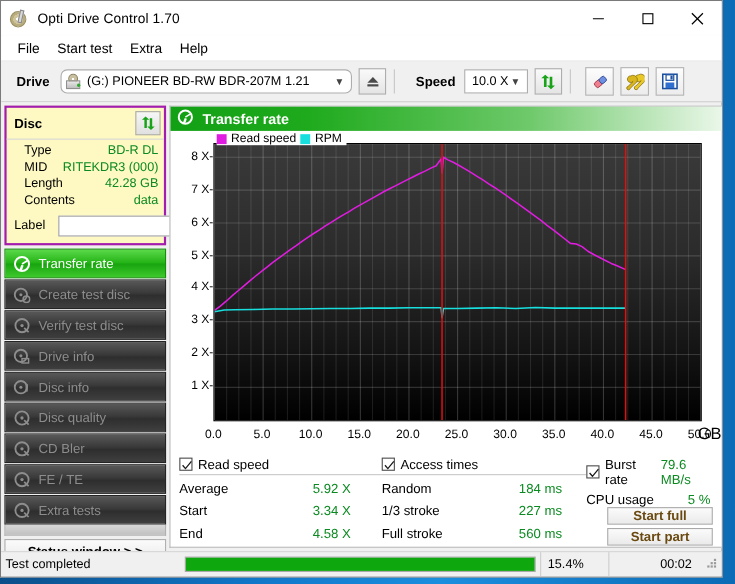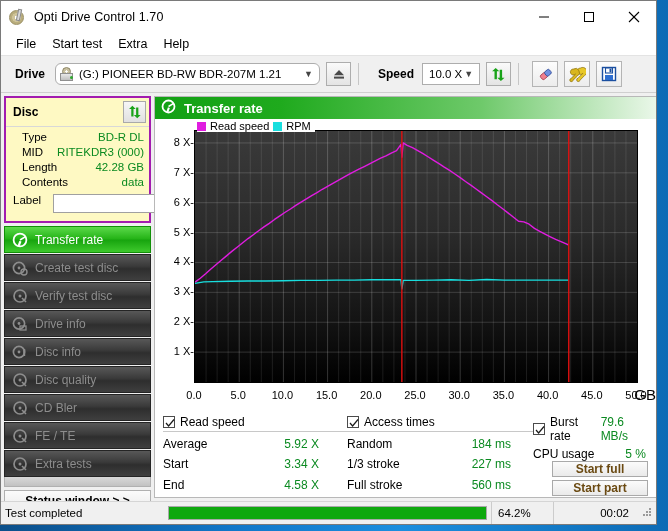--- a/index.html
+++ b/index.html
@@ -121,21 +121,21 @@
   }
   #disc-head {
     display:flex; align-items:center; justify-content:space-between;
     padding: 3px 3px 3px 7px; border-bottom: 1px solid #d8d8d8;
   }
   #disc-head .t { font-weight: bold; font-size: 12px; color:#000; }
   #disc-rows { padding: 3px 5px 2px 16px; }
   .disc-row { display:flex; justify-content:space-between; font-size:11.5px; line-height: 15px; }
   .disc-row .k { color:#000; }
   .disc-row .v { color:#0b8a21; }
-  #label-row { display:flex; padding: 2px 4px 5px 7px; gap: 12px;}
+  #label-row { display:flex; align-items:center; padding: 2px 4px 5px 7px; gap: 12px;}
   #label-row .k { font-size: 11.5px; }
   #label-input {
     flex: 1; height: 19px; background:#fff; border:1px solid #a0a0a0; box-sizing:border-box;
   }
   .discbtn {
     width: 23px; height: 22px; background: linear-gradient(#f6f6f6,#e0e0e0);
     border:1px solid #a9a9a9; box-sizing:border-box;
     display:flex; align-items:center; justify-content:center;
   }
   #nav { margin-top: 3px; display:flex; flex-direction:column; gap:1px; flex:none; }
@@ -627,21 +627,21 @@
     </div>
   </div>
 
   <div id="statusbar">
     <div class="seg" id="st-text">Test completed</div>
     <div class="seg" id="st-prog">
       <div class="progress">
         <div class="fill" id="prog-fill" style="width: 100%;"></div>
       </div>
     </div>
-    <div class="seg" id="st-pct">64.2%</div>
+    <div class="seg" id="st-pct">15.4%</div>
     <div class="seg" id="st-time">
       <span>00:02</span>
     </div>
     <div id="grip">
         <i style="left: 0px; top: 6px;"></i>
         <i style="left: 3px; top: 3px;"></i>
         <i style="left: 3px; top: 6px;"></i>
         <i style="left: 6px; top: 0px;"></i>
         <i style="left: 6px; top: 3px;"></i>
         <i style="left: 6px; top: 6px;"></i>

